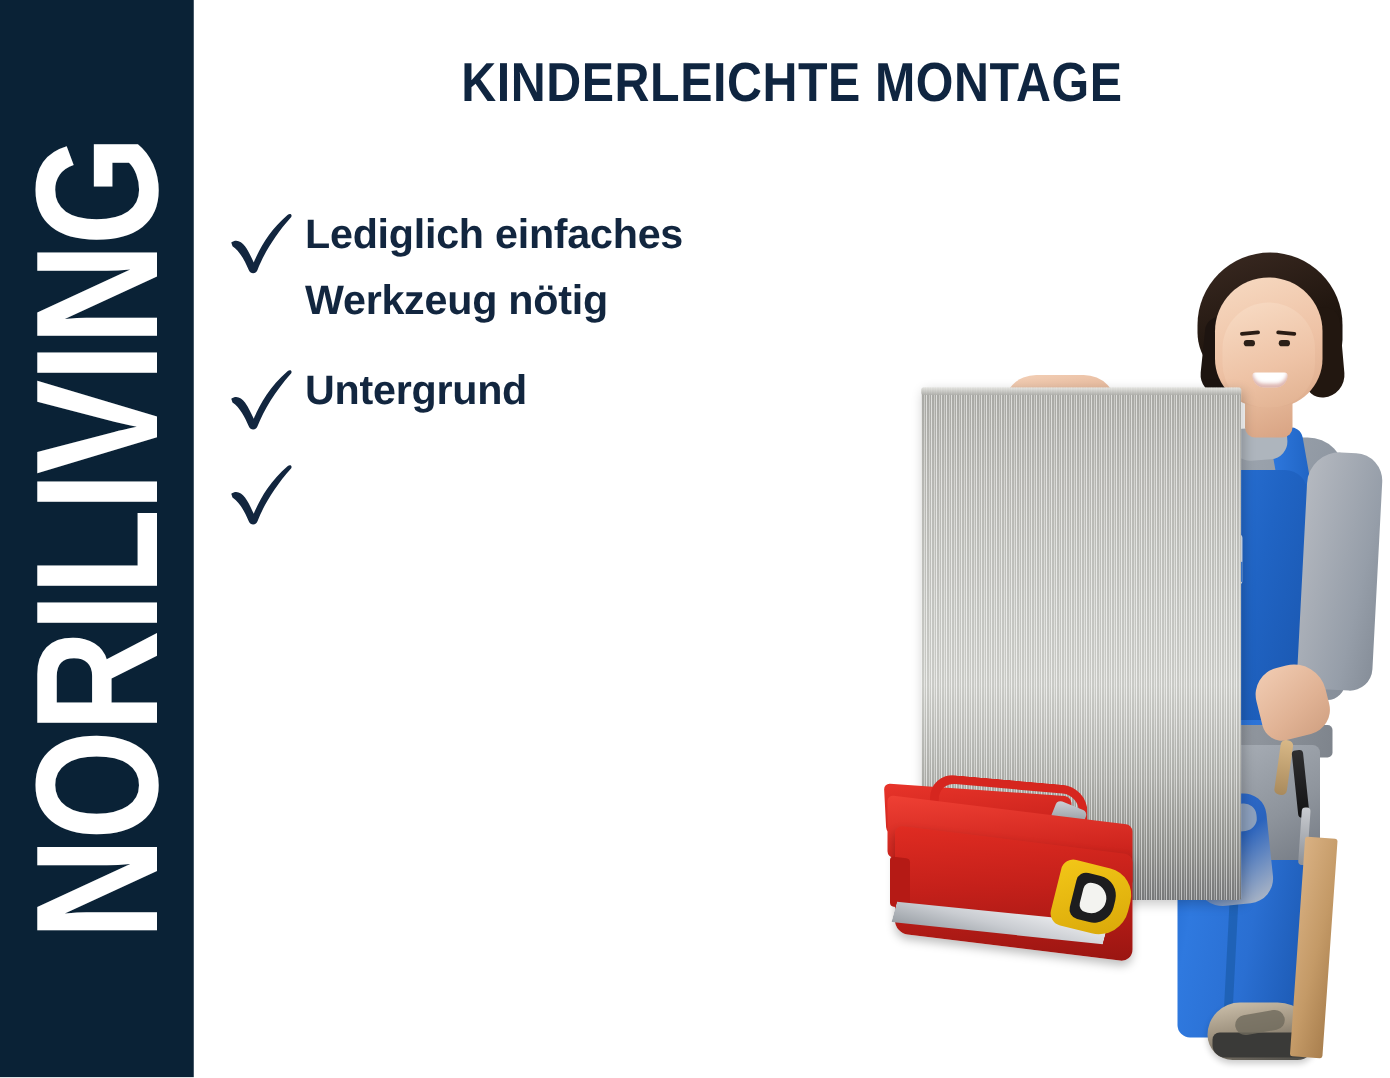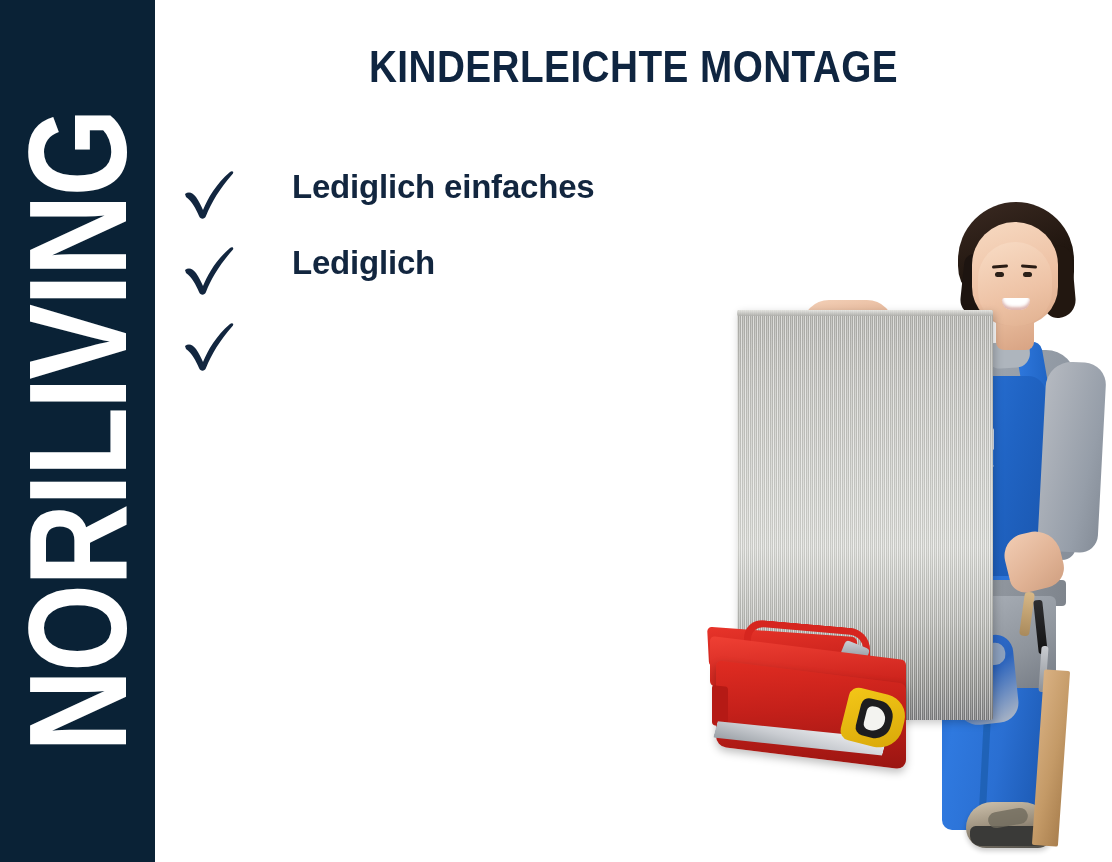--- a/index.html
+++ b/index.html
@@ -28,21 +28,21 @@
 
   
   .headline{position:absolute;left:155px;top:42px;width:957px;
             text-align:center;color:#0f2540;
             font-size:44px;font-weight:700;letter-spacing:.5px;
             transform:scaleX(.88);transform-origin:center top;
             font-family:"Liberation Sans","DejaVu Sans",sans-serif;}
 
   
   .bullets{position:absolute;left:182px;top:160px;width:510px;}
-  .bullet{position:relative;display:flex;align-items:flex-start;gap:48px;}
+  .bullet{position:relative;display:flex;align-items:flex-start;}
   .bullet .check{flex:0 0 62px;height:58px;position:relative;top:6px;}
   .bullet .check svg{display:block;width:58px;height:54px;}
   .bullet .btext{color:#12263f;font-weight:700;font-size:33px;line-height:1.62;
                  letter-spacing:-.2px;}
   #b1{margin-bottom:18px;}
   #b2{margin-bottom:18px;}
 
   
   .photo{position:absolute;left:690px;top:150px;width:422px;height:712px;}
 
@@ -222,31 +222,32 @@
   <div class="bullets">
 
     <div class="bullet" id="b1">
       <div class="check">
         <svg viewBox="0 0 58 54" xmlns="http://www.w3.org/2000/svg">
           <path d="M3 28 C7 25 11 27 14 31 C17 35 19 40 21 44 C26 32 34 18 48 6 C50 4.5 52 5.5 51 7.5 C38 22 29 37 24 50 C22.5 53.5 18.5 53.5 17 50 C14 43 10 35 4 31 Z" fill="#12263f"></path>
         </svg>
       </div>
       <div class="btext">
         <div>Lediglich einfaches</div>
+        <div>Werkzeug nötig</div>
       </div>
     </div>
 
     <div class="bullet" id="b2">
       <div class="check">
         <svg viewBox="0 0 58 54" xmlns="http://www.w3.org/2000/svg">
           <path d="M3 28 C7 25 11 27 14 31 C17 35 19 40 21 44 C26 32 34 18 48 6 C50 4.5 52 5.5 51 7.5 C38 22 29 37 24 50 C22.5 53.5 18.5 53.5 17 50 C14 43 10 35 4 31 Z" fill="#12263f"></path>
         </svg>
       </div>
       <div class="btext">
-        <div>Lediglich</div>
+        <div>Untergrund</div>
       </div>
     </div>
 
     <div class="bullet" id="b3">
       <div class="check">
         <svg viewBox="0 0 58 54" xmlns="http://www.w3.org/2000/svg">
           <path d="M3 28 C7 25 11 27 14 31 C17 35 19 40 21 44 C26 32 34 18 48 6 C50 4.5 52 5.5 51 7.5 C38 22 29 37 24 50 C22.5 53.5 18.5 53.5 17 50 C14 43 10 35 4 31 Z" fill="#12263f"></path>
         </svg>
       </div>
     </div>

